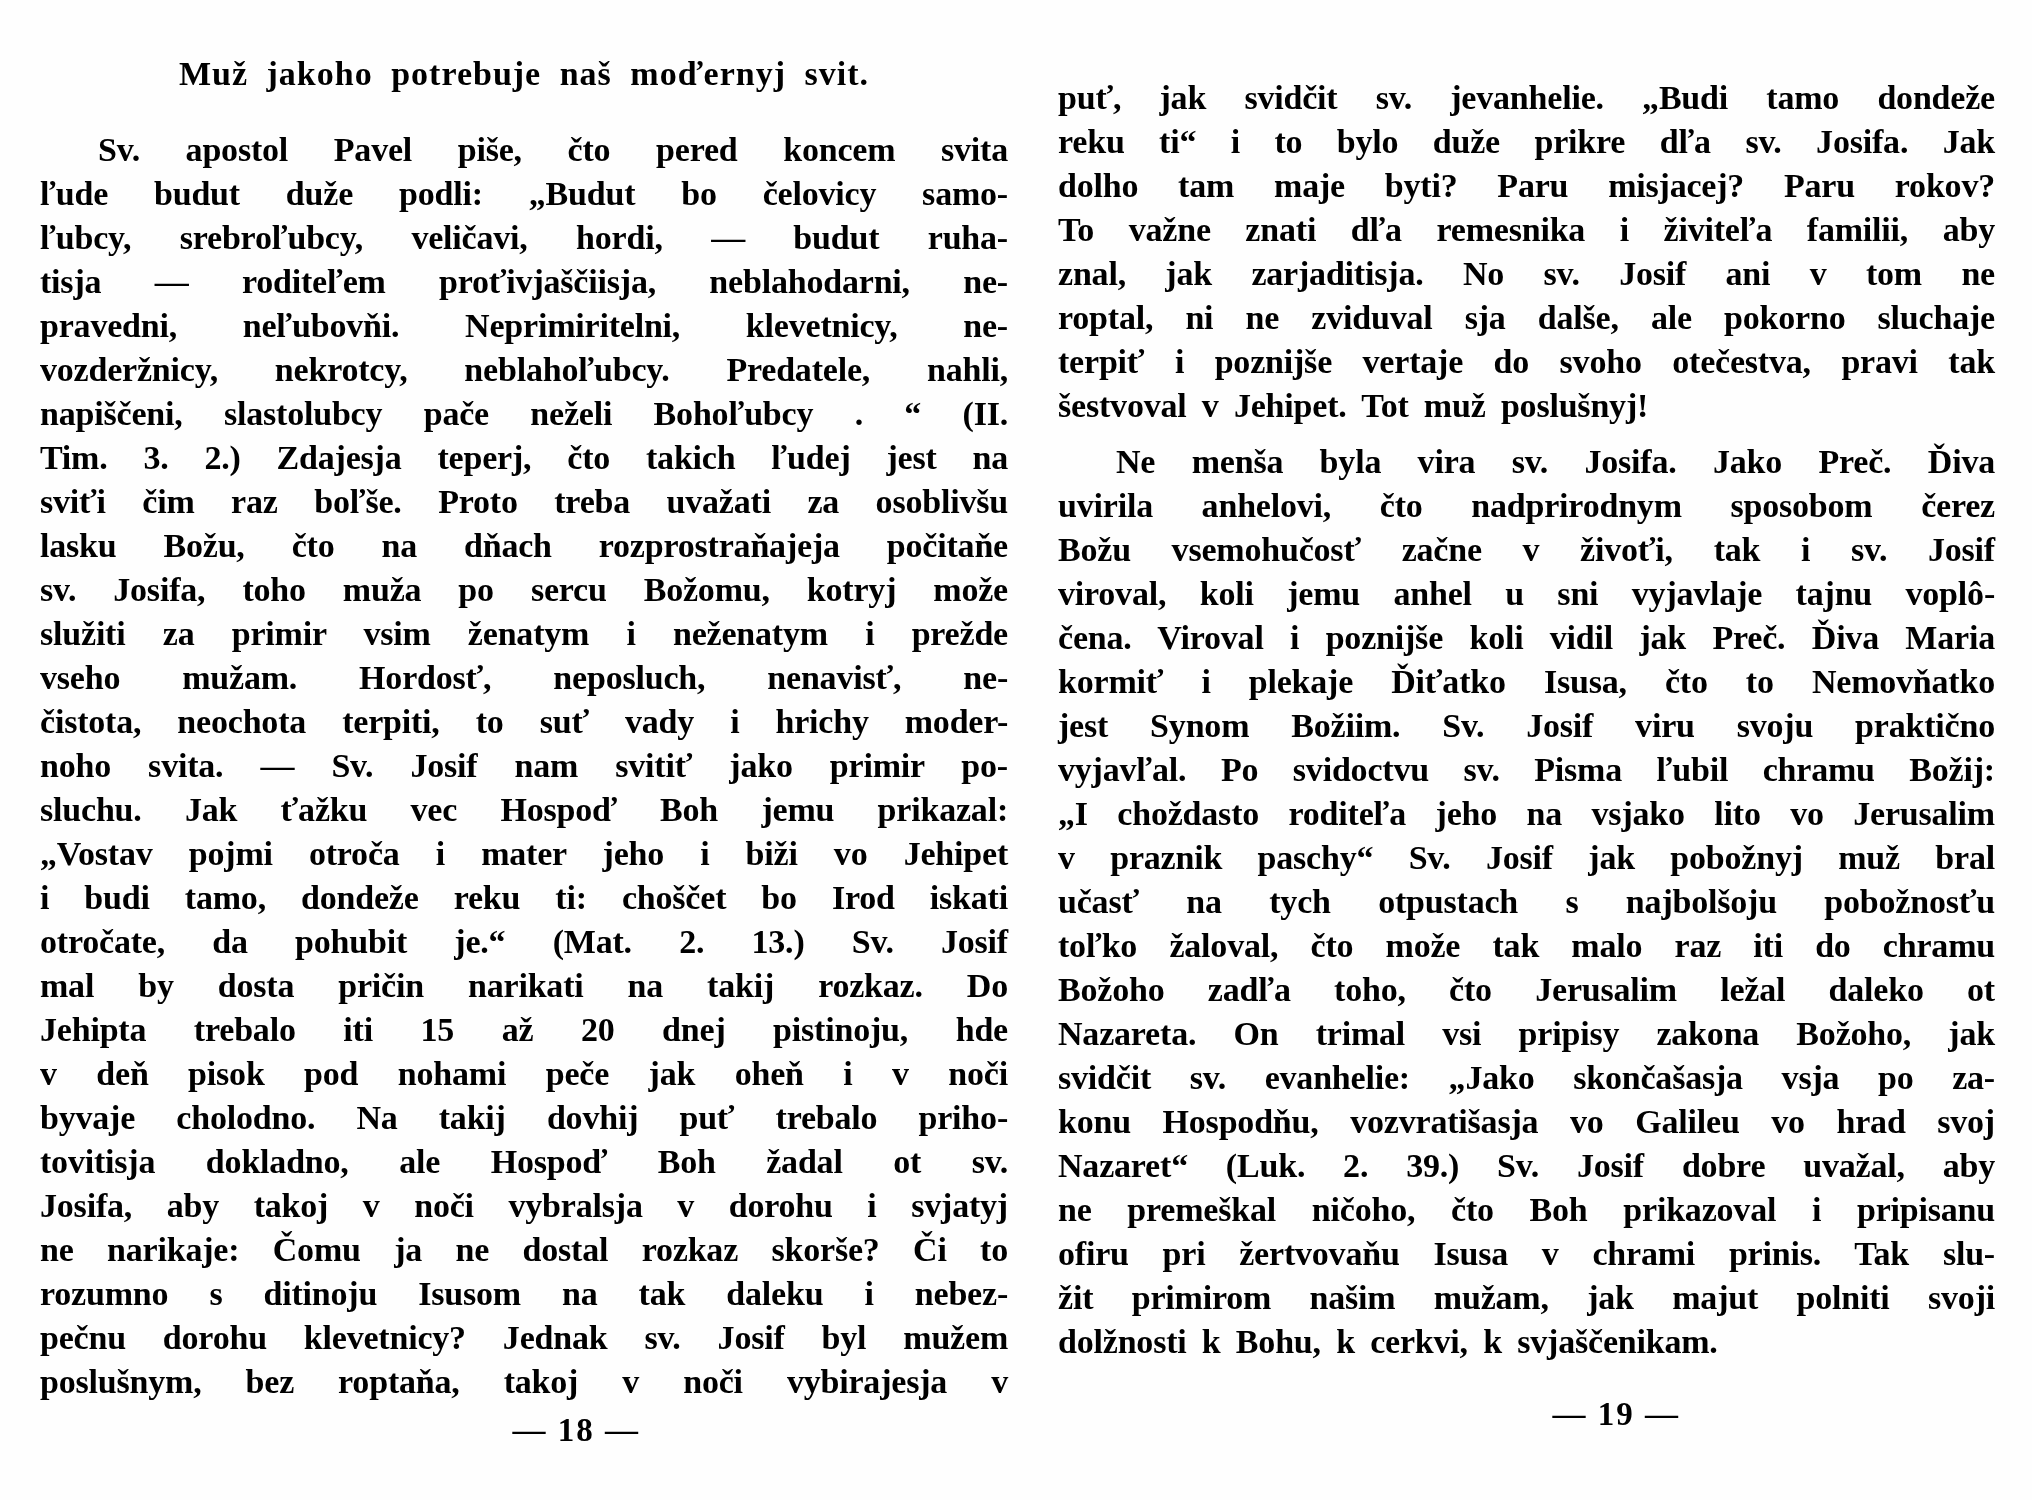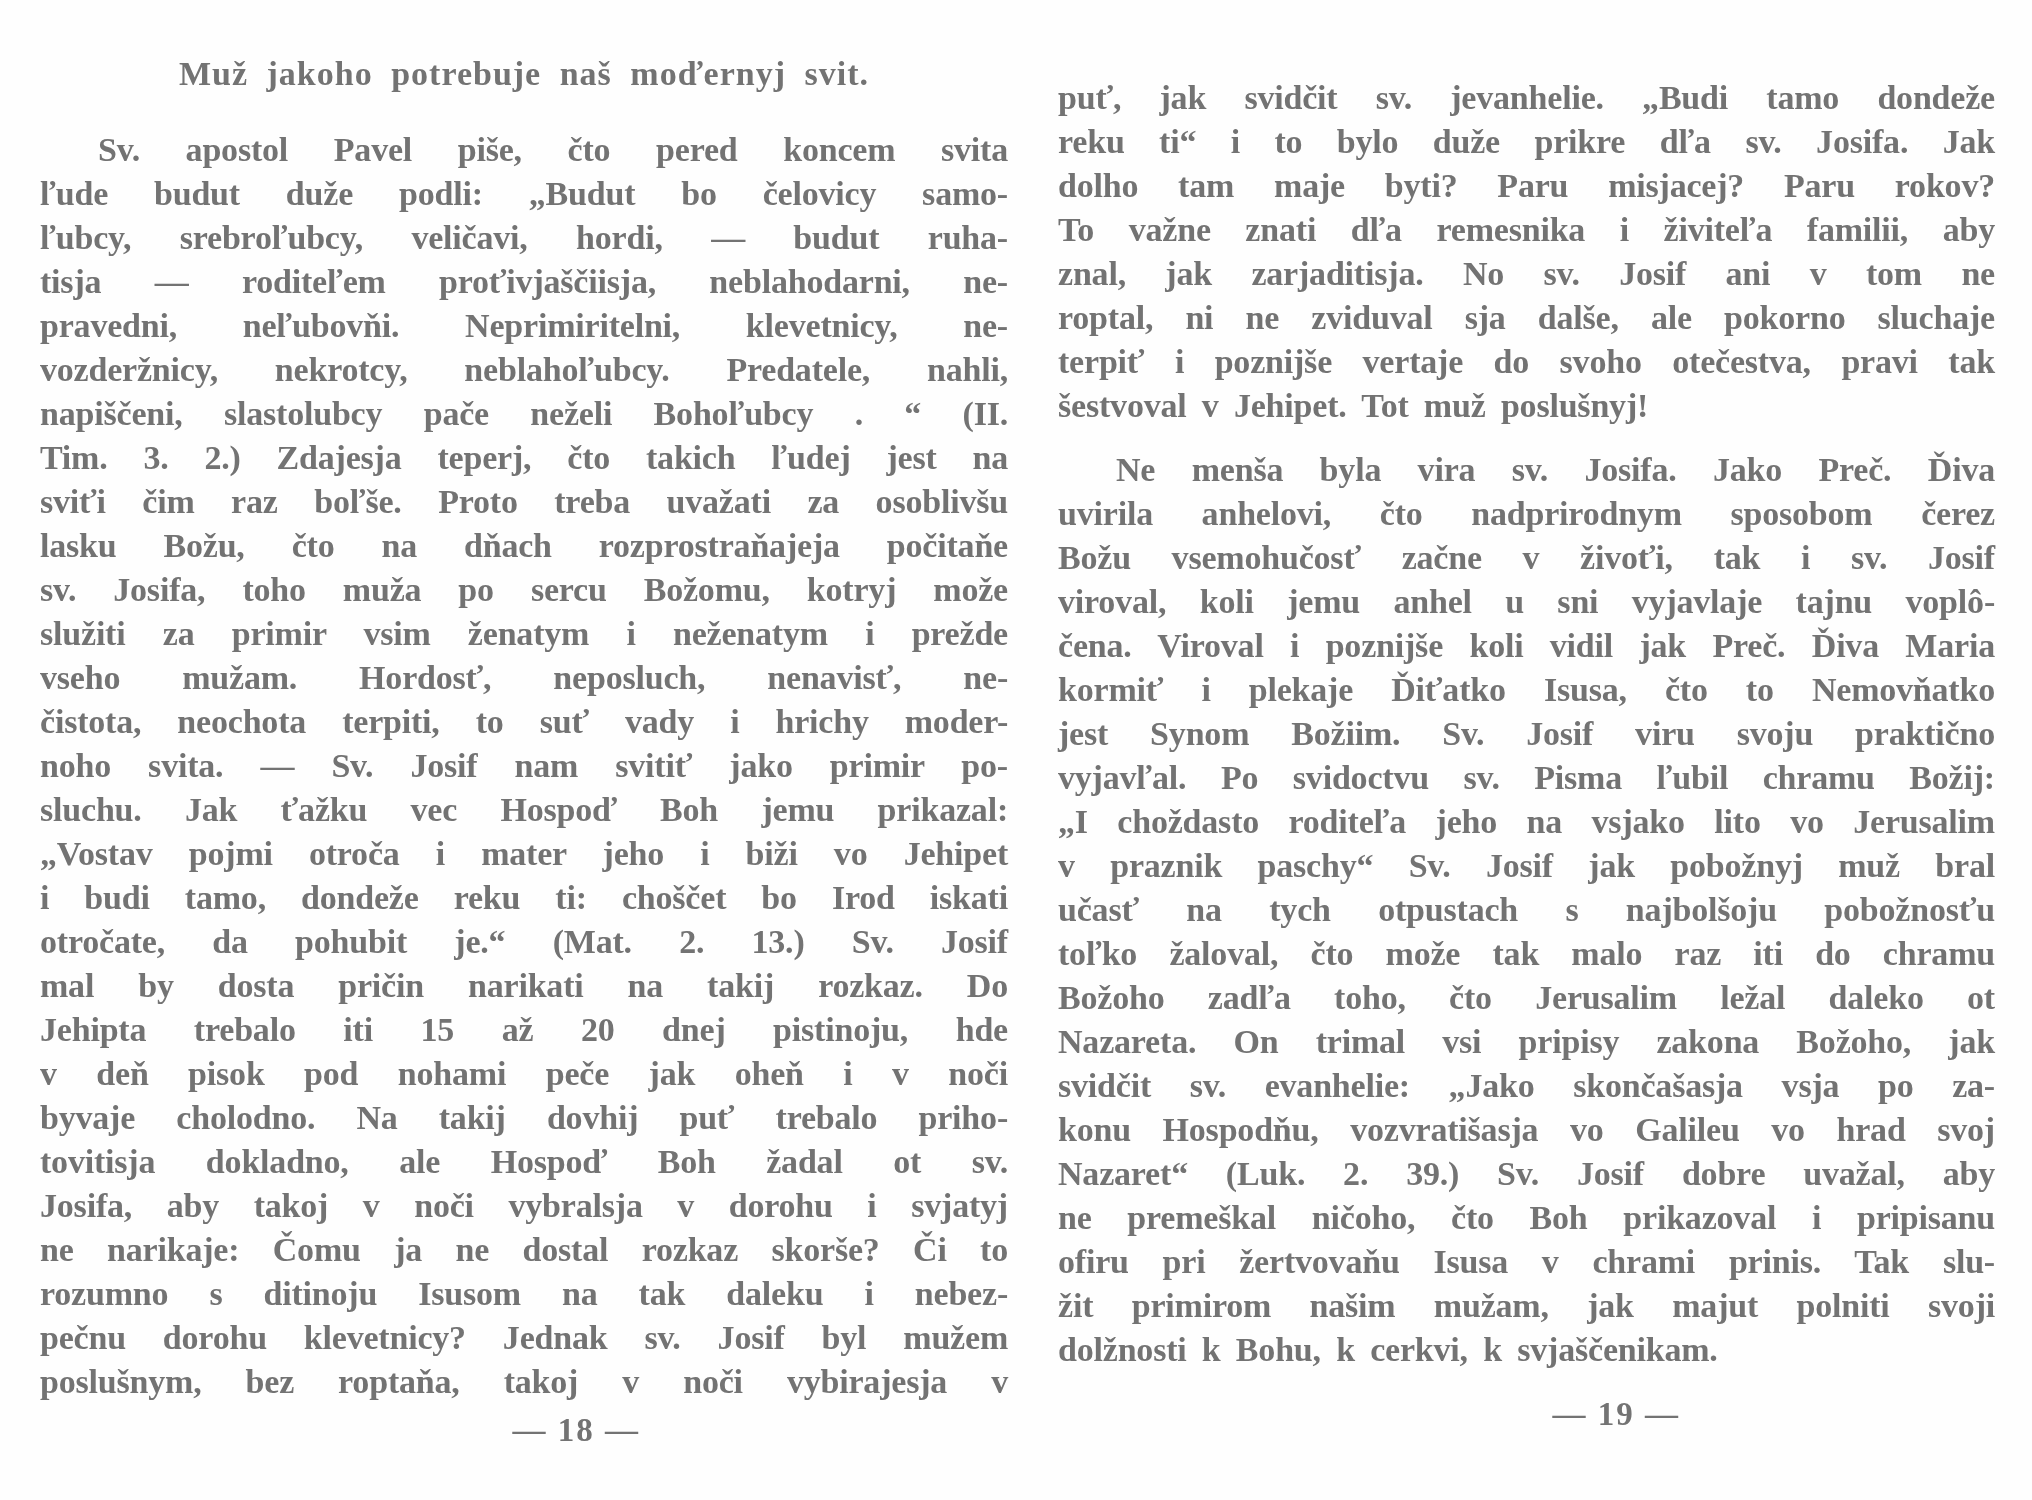--- a/index.html
+++ b/index.html
@@ -7,38 +7,38 @@
     padding: 0;
     background: #ffffff;
   }
   .sheet {
     position: relative;
     width: 2032px;
     height: 1500px;
     background: #fefefe;
     overflow: hidden;
     font-family: "Liberation Serif", "DejaVu Serif", serif;
-    color: #737373;
+    color: #000000;
   }
   .col {
     position: absolute;
   }
   .col-left  { left: 40px;   top: 50px;  width: 968px; }
   .col-right { left: 1058px; top: 76px;  width: 937px; }
   .title {
     text-align: center;
     font-weight: bold;
     font-size: 34px;
     line-height: 48px;
     letter-spacing: 1px;
     word-spacing: 9px;
     margin: 0 0 30px 0;
   }
   .para { margin: 0; }
-  .para + .para { margin-top: 20px; }
+  .para + .para { margin-top: 12px; }
   .para.indent .line:first-child { text-indent: 58px; }
   .line {
     font-size: 34px;
     line-height: 44px;
     font-weight: bold;
     letter-spacing: -0.2px;
     word-spacing: 7px;
     text-align: justify;
     text-align-last: justify;
   }

